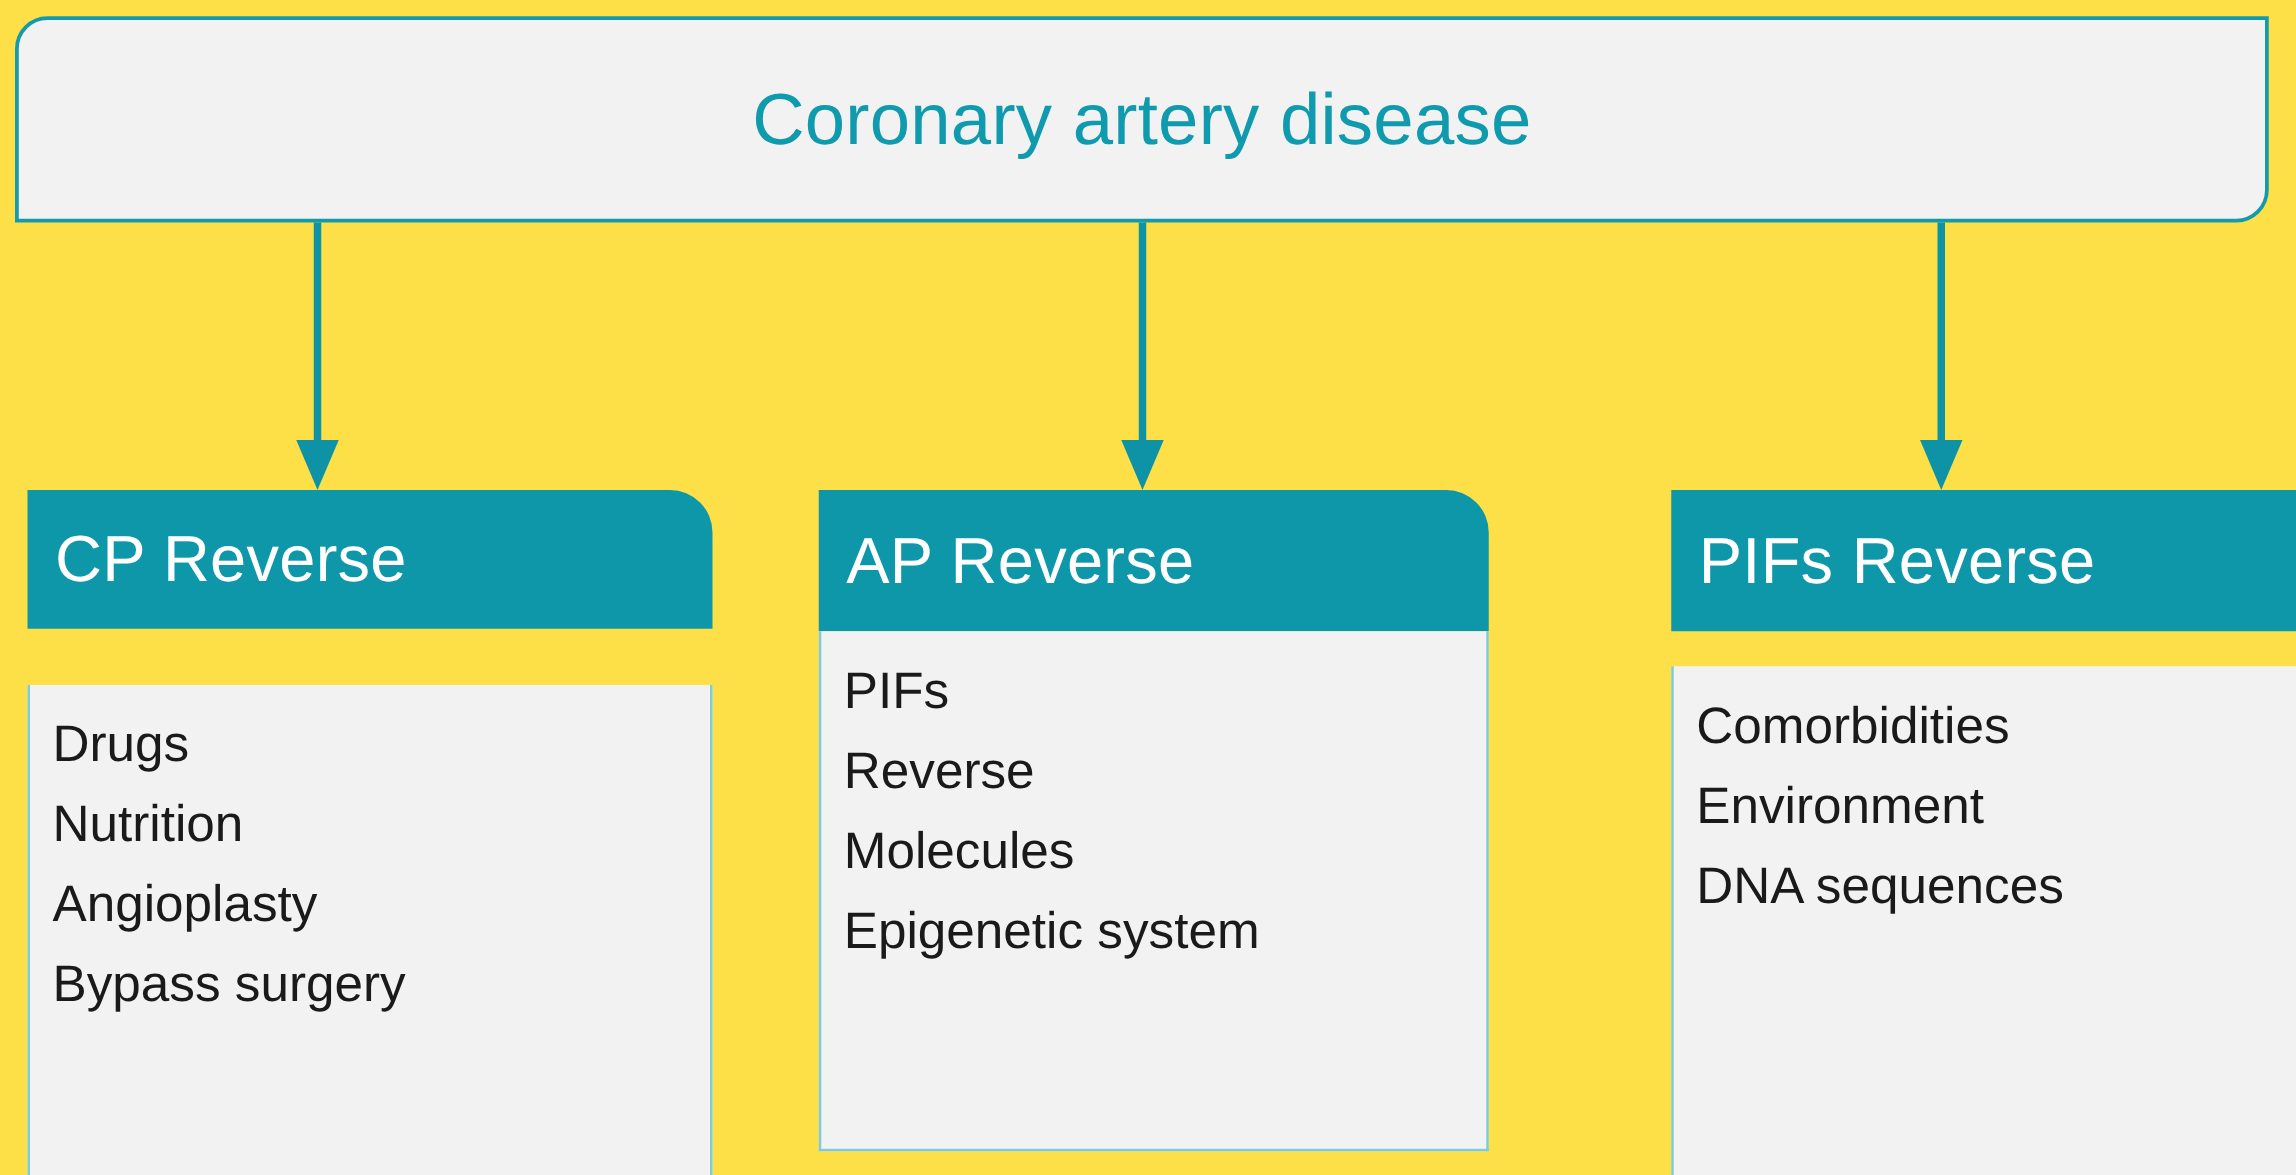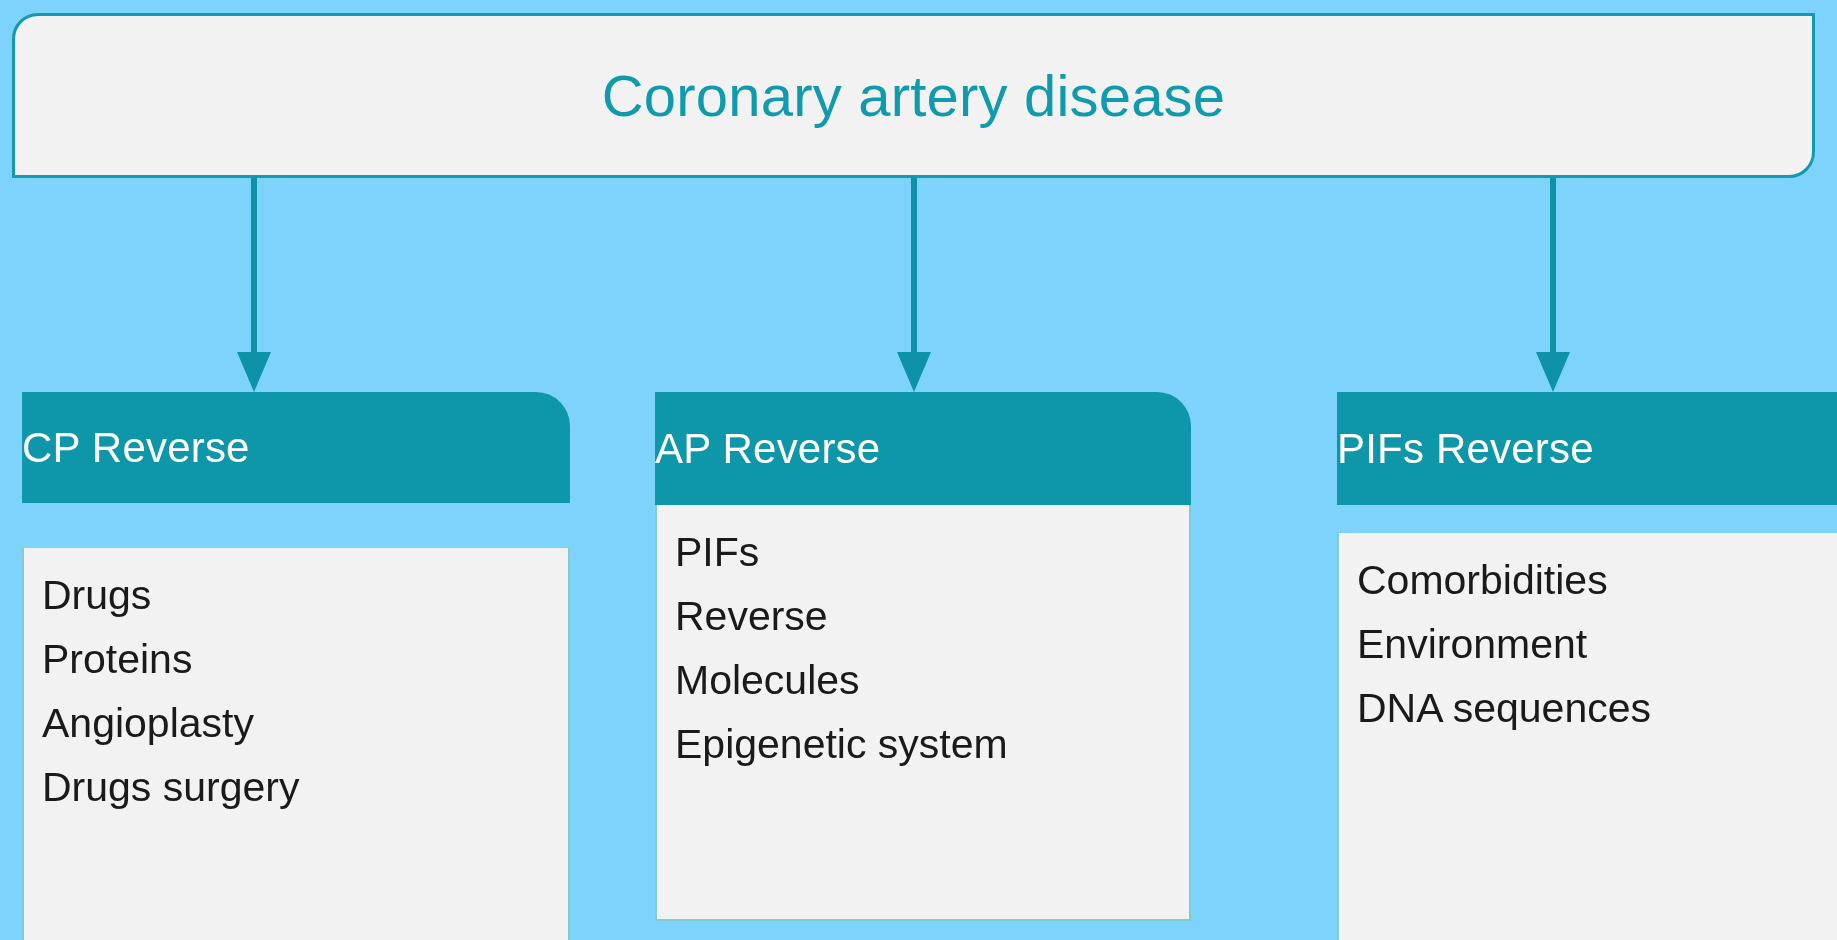--- a/index.html
+++ b/index.html
@@ -10,21 +10,21 @@
   }
   body {
     font-family: "Liberation Sans", sans-serif;
     -webkit-font-smoothing: antialiased;
   }
 
   #canvas {
     position: relative;
     width: 1837px;
     height: 940px;
-    background: #7dd3fc;
+    background: #fde047;
     overflow: hidden;
   }
 
   
   .root-node {
     position: absolute;
     left: 12px;
     top: 13px;
     width: 1803px;
     height: 165px;
@@ -77,21 +77,22 @@
   .card {
     position: absolute;
   }
   .card-header {
     box-sizing: border-box;
     background: #0E97A8;
     border-top-right-radius: 34px;
     color: #ffffff;
     display: flex;
     align-items: center;
-    font-size: 42px;
+    padding-left: 22px;
+    font-size: 52px;
     font-weight: 400;
     letter-spacing: 0.2px;
     white-space: nowrap;
   }
   .card-body {
     box-sizing: border-box;
     background: #f2f2f2;
     border: 2px solid #7FCBD6;
     border-top: none;
     padding: 16px 18px 12px 18px;
@@ -124,23 +125,23 @@
 
   <div class="connector" style="left:1538px; top:178px; width:30px; height:214px;">
     <div class="stem" style="height:176px;"></div>
     <div class="head"></div>
   </div>
 
   <div class="card" style="left:22px; top:392px; width:548px;">
     <div class="card-header" style="height:111px;">CP Reverse</div>
     <div class="card-body" style="height:410px;margin-top:45px;">
       <div class="card-item">Drugs</div>
-      <div class="card-item">Proteins</div>
+      <div class="card-item">Nutrition</div>
       <div class="card-item">Angioplasty</div>
-      <div class="card-item">Drugs surgery</div>
+      <div class="card-item">Bypass surgery</div>
     </div>
   </div>
 
   <div class="card" style="left:655px; top:392px; width:536px;">
     <div class="card-header" style="height:113px;">AP Reverse</div>
     <div class="card-body" style="height:416px;">
       <div class="card-item">PIFs</div>
       <div class="card-item">Reverse</div>
       <div class="card-item">Molecules</div>
       <div class="card-item">Epigenetic system</div>

